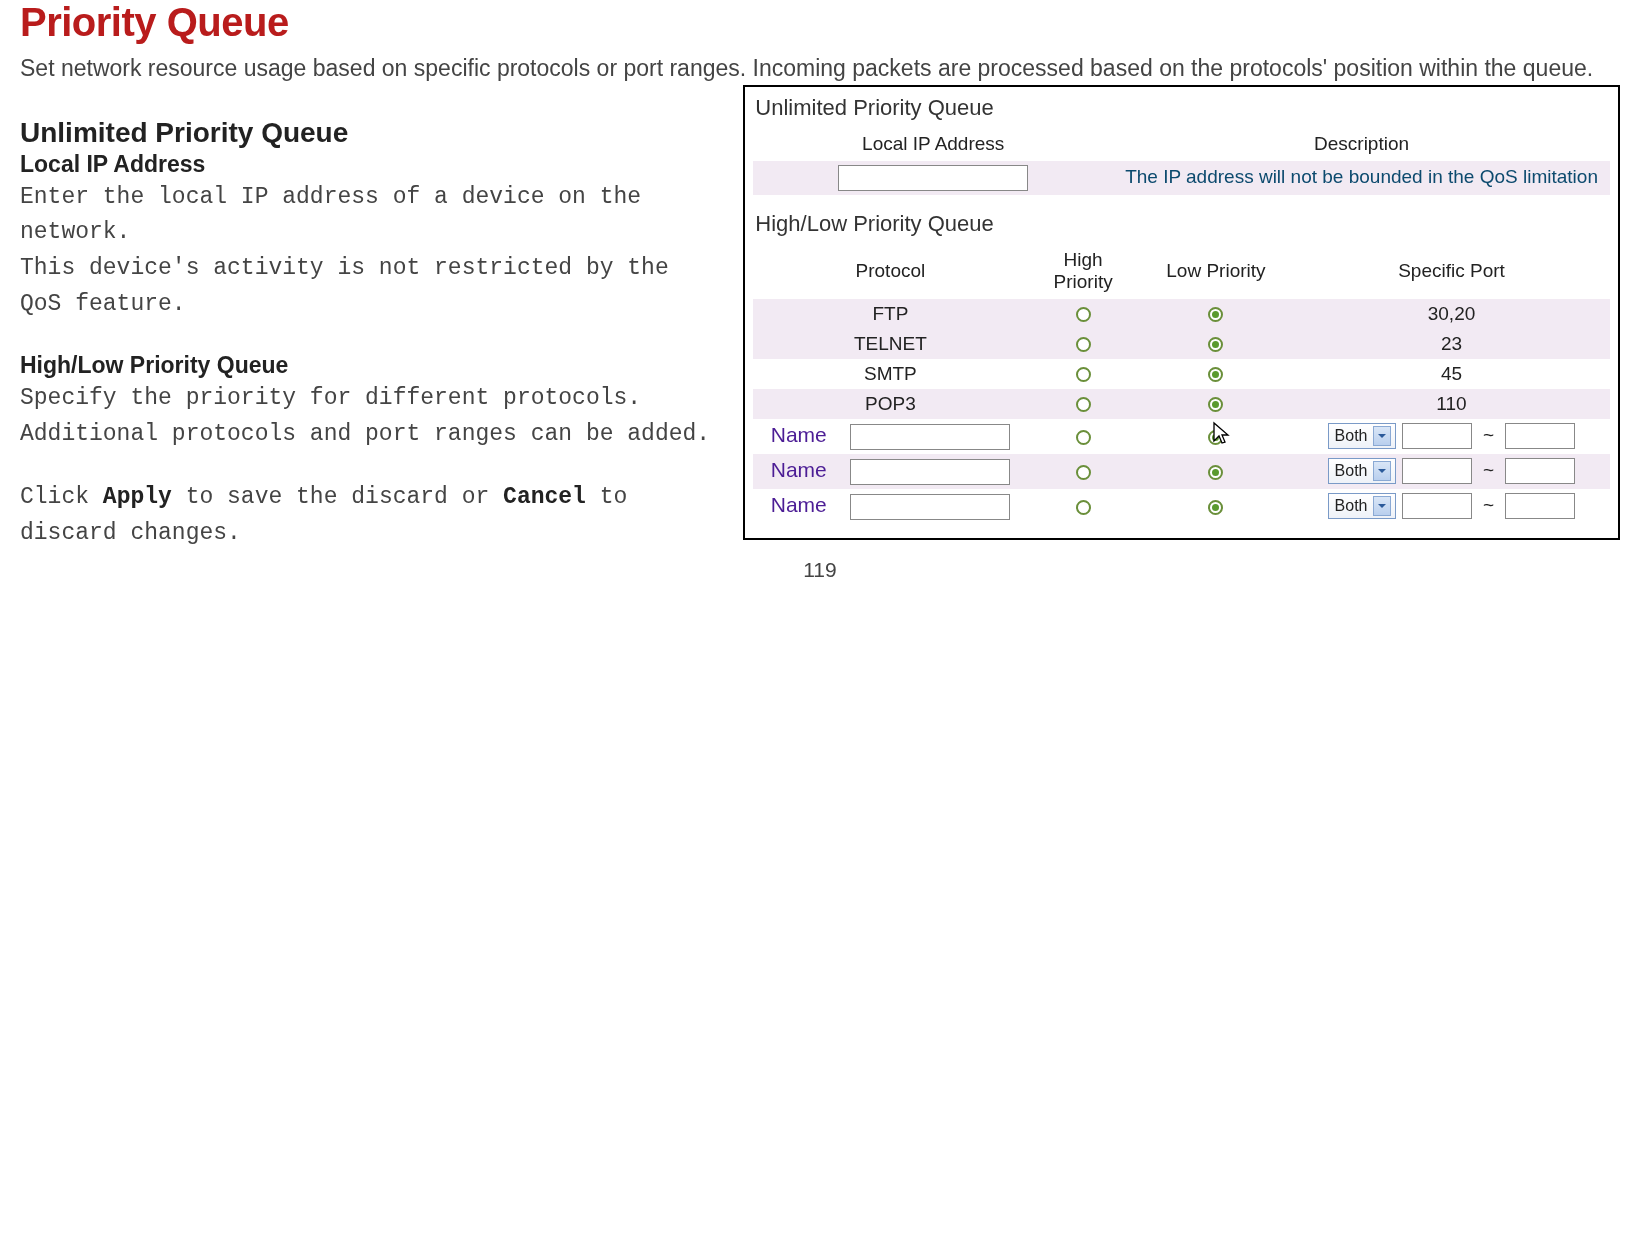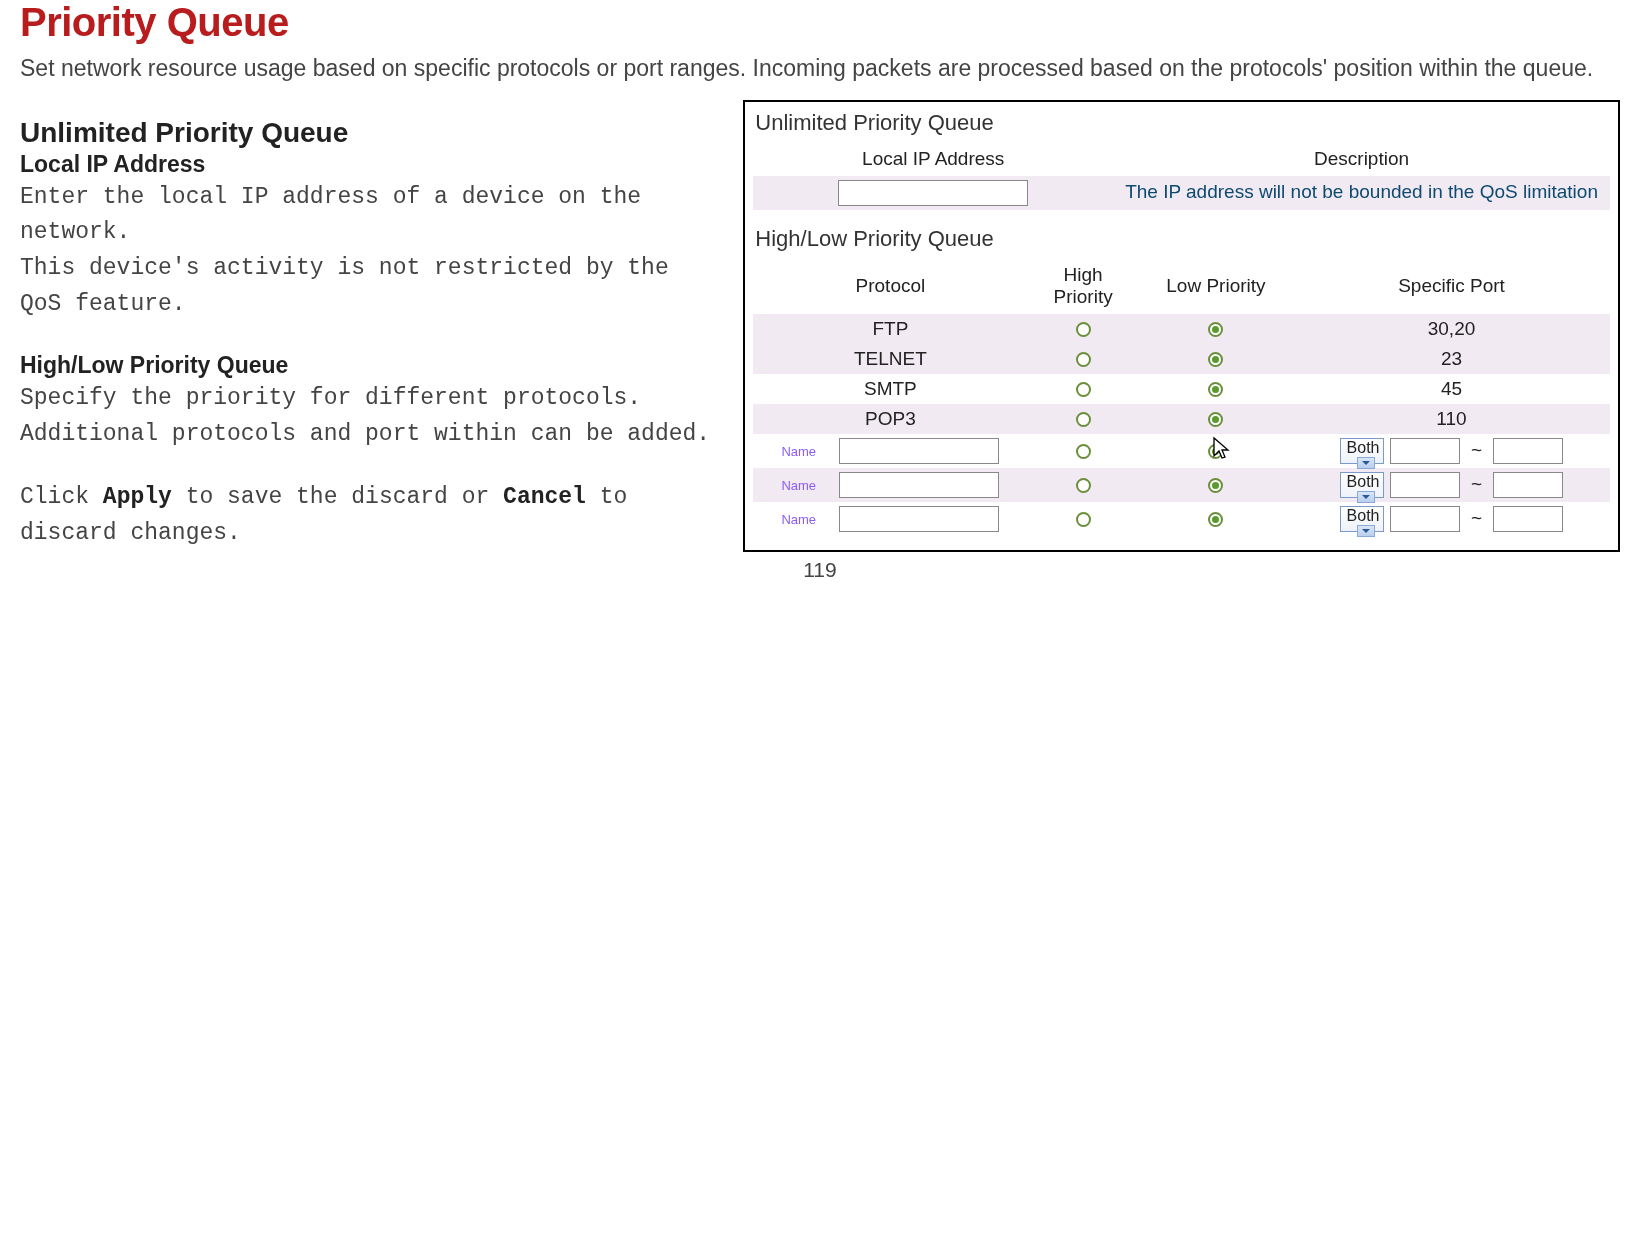--- a/index.html
+++ b/index.html
@@ -20,21 +20,21 @@
     letter-spacing: -0.5px;
   }
   .intro {
     font-size: 23px;
     color: #444;
     line-height: 1.55;
     margin: 0;
   }
   .content-wrap {
     display: flex;
-    align-items: flex-end;
+    align-items: flex-start;
     gap: 24px;
   }
   .left-col {
     width: 710px;
     font-family: Arial, Helvetica, sans-serif;
   }
   .section-title {
     font-size: 28px;
     font-weight: 700;
     color: #222;
@@ -120,33 +120,32 @@
   .select {
     display: inline-flex;
     align-items: center;
     height: 26px;
     border: 1px solid #7a9ac7;
     background: linear-gradient(#fff,#eef2f8);
     padding: 0 4px 0 6px;
     font-size: 16px;
     color: #222;
     vertical-align: middle;
-    flex-direction: column;
   }
   .select .caret {
     display: inline-flex;
     align-items: center;
     justify-content: center;
     width: 18px; height: 20px;
     margin-left: 6px;
     background: linear-gradient(#d9e6f7,#b9cfee);
     border: 1px solid #8aa9d4;
   }
   .select .caret svg { width: 10px; height: 10px; }
-  .name-label { font-size: 13px; color:#8b5cf6; margin-right:18px; text-align:left; }
+  .name-label { font-size: 21px; color:#4c1d95; margin-right:18px; text-align:left; }
   .name-cell { text-align: left; padding-left: 10px; white-space: nowrap; }
   .port-cell { white-space: nowrap; }
   .tilde { margin: 0 6px; color:#222; }
   .btn-row { text-align: right; padding: 18px 8px 0 0; }
   .btn {
     display: inline-block;
     min-width: 78px;
     padding: 4px 14px;
     margin-left: 8px;
     font-size: 17px;
@@ -181,21 +180,21 @@
 <p class="intro">Set network resource usage based on specific protocols or port ranges. Incoming packets are processed based on the protocols' position within the queue.</p>
 
 <div class="content-wrap">
   <div class="left-col">
     <div class="section-title">Unlimited Priority Queue</div>
     <div class="sub-title">Local IP Address</div>
     <p class="body-text">Enter the local IP address of a device on the network.</p>
     <p class="body-text">This device's activity is not restricted by the QoS feature.</p>
     <div class="spacer"></div>
     <div class="sub-title">High/Low Priority Queue</div>
-    <p class="body-text">Specify the priority for different protocols. Additional protocols and port within can be added.</p>
+    <p class="body-text">Specify the priority for different protocols. Additional protocols and port ranges can be added.</p>
     <div class="spacer"></div>
     <p class="body-text">
       <span>Click </span><span class="bold">Apply</span><span> to save the discard or </span><span class="bold">Cancel</span><span> to discard changes.</span>
     </p>
   </div>
 
   <div class="panel">
     <div class="panel-inner">
       <div class="panel-heading">Unlimited Priority Queue</div>
       <table class="qtable">

